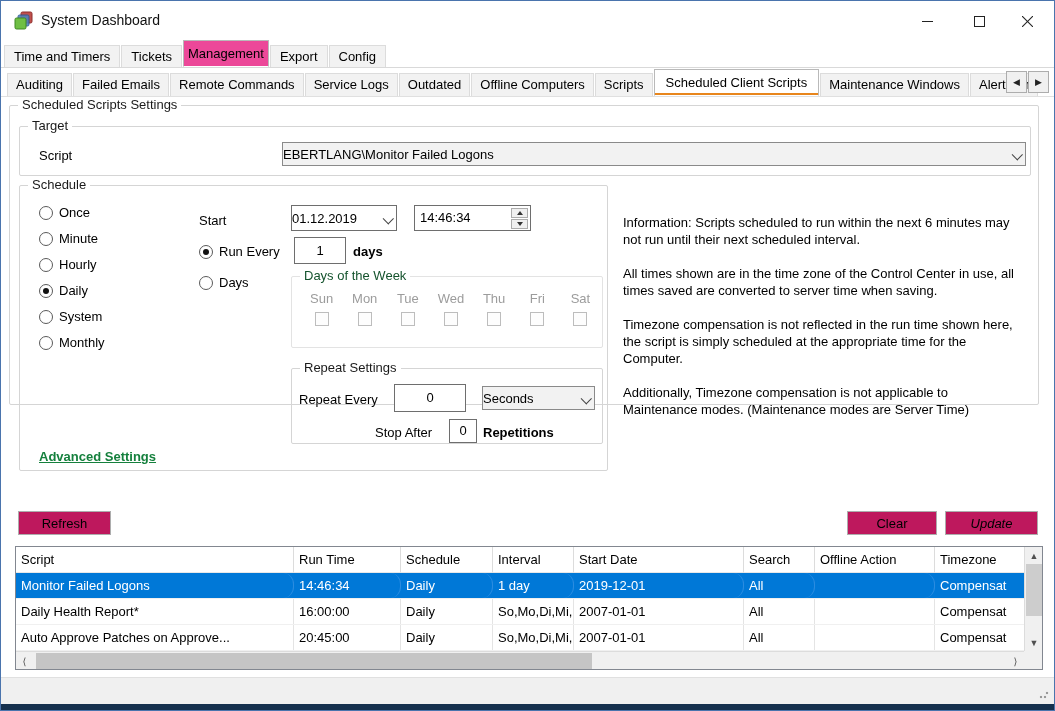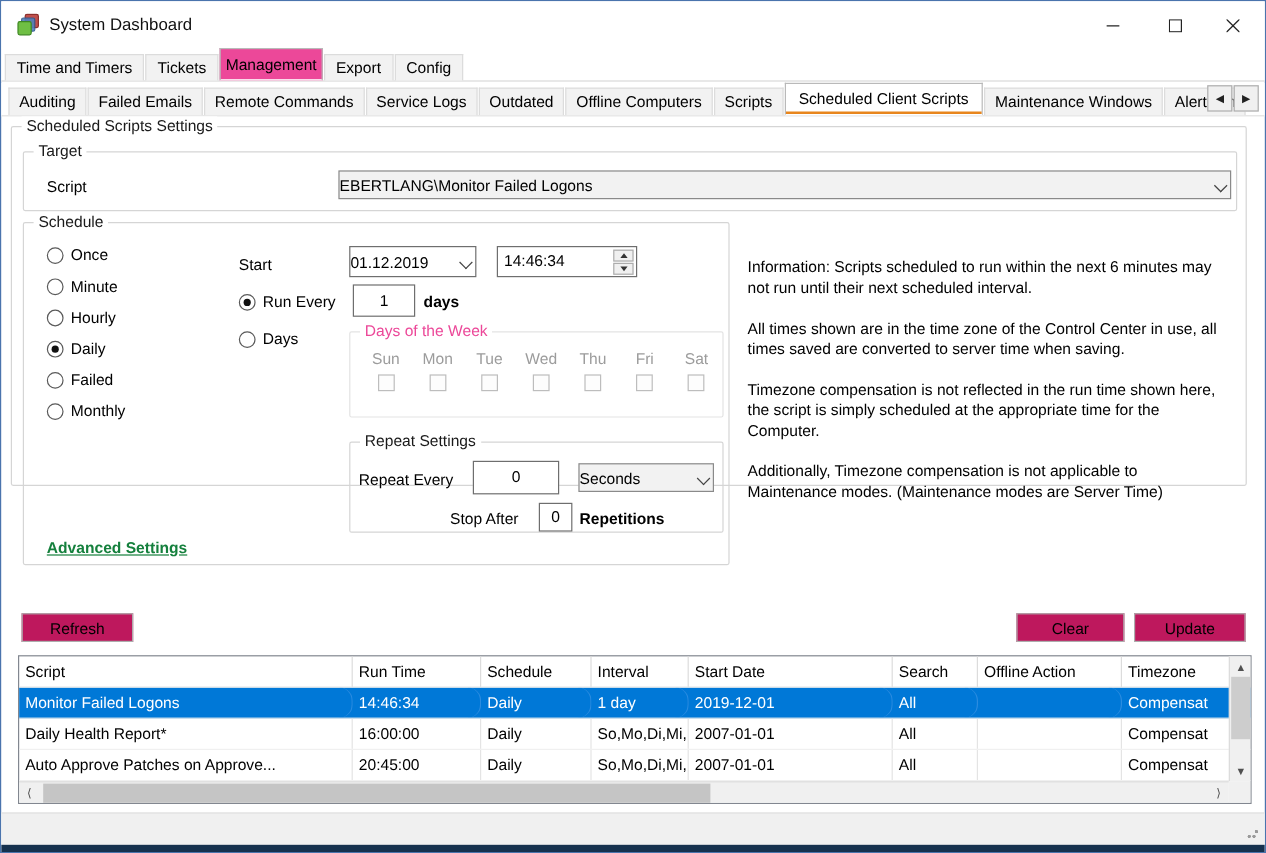--- a/index.html
+++ b/index.html
@@ -22,21 +22,21 @@
   .tabs2{ position:absolute; left:0; top:68px; width:100%; height:28px; background:#ffffff; border-bottom:1px solid #e0e0e0; display:flex; align-items:flex-end; padding-left:6px; }
   .tab2{ height:23px; line-height:22px; padding:0 8px; font-size:13px; background:#f2f2f2; border:1px solid #dcdcdc; border-bottom:none; margin-right:1px; white-space:nowrap; overflow:hidden; }
   .tab2.sel{ height:27px; line-height:26px; background:#ffffff; border:1px solid #b9b9b9; border-bottom:1px solid #ffffff; position:relative; z-index:2; padding:0 11px; }
   .tab2-last{ max-width:68px; }
   .orange-outline{ position:absolute; left:-4px; top:-3px; right:-4px; bottom:-1px; border:3px solid #e8861d; border-radius:3px; pointer-events:none; z-index:5; }
   .tabscroll{ position:absolute; right:5px; top:70px; display:flex; z-index:6; }
   .tsbtn{ width:21px; height:22px; background:#f0f0f0; border:1px solid #adadad; display:flex; align-items:center; justify-content:center; margin-left:1px; font-size:9px; color:#222; }
   
   .grp{ position:absolute; border:1px solid #d5d5d5; border-radius:2px; background:transparent; }
   .grp-label{ position:absolute; top:-9px; left:8px; background:#ffffff; padding:0 4px; font-size:13px; color:#1a1a1a; white-space:nowrap; }
-  .grp-label.dis{ color:#ec4899; }
+  .grp-label.dis{ color:#14532d; }
   .grp.dis{ border-color:#e3e3e3; }
   .lbl{ position:absolute; font-size:13px; color:#000; white-space:nowrap; }
   
   .combo{ position:absolute; background:#f2f2f2; border:1px solid #8a8a8a; font-size:13px; display:flex; align-items:center; padding-left:0; }
   .combo .chev{ position:absolute; right:7px; top:50%; transform:translateY(-58%); width:8px; height:8px; border-right:1.6px solid #444; border-bottom:1.6px solid #444; rotate:45deg; }
   .tbox{ position:absolute; background:#ffffff; border:1px solid #6e6e6e; font-size:13px; font-family:"Liberation Sans",sans-serif; padding:0 5px; color:#000; }
   .tbox.center{ text-align:center; }
   .spin{ position:absolute; right:2px; top:2px; width:17px; display:flex; flex-direction:column; }
   .spinbtn{ height:10px; background:#f0f0f0; border:1px solid #acacac; display:flex; align-items:center; justify-content:center; margin-bottom:1px; }
   .tri-up{ width:0; height:0; border-left:3px solid transparent; border-right:3px solid transparent; border-bottom:4px solid #333; }
@@ -164,21 +164,21 @@
   <div class="radio-row" style="left:38px; top:256px;">
       <span class="radio"></span>
       <span>Hourly</span>
     </div>
   <div class="radio-row" style="left:38px; top:282px;">
       <span class="radio sel"></span>
       <span>Daily</span>
     </div>
   <div class="radio-row" style="left:38px; top:308px;">
       <span class="radio"></span>
-      <span>Failed</span>
+      <span>System</span>
     </div>
   <div class="radio-row" style="left:38px; top:334px;">
       <span class="radio"></span>
       <span>Monthly</span>
     </div>
 
   <span class="lbl" style="left:198px; top:212px;">Start</span>
   <div class="combo" style="left:290px; top:204px; width:106px; height:26px; background:#ffffff; border-color:#6e6e6e;">
     <span>01.12.2019</span>
     <span class="chev"></span>
@@ -257,21 +257,21 @@
     <p>Information: Scripts scheduled to run within the next 6 minutes may not run until their next scheduled interval.</p>
     <p>All times shown are in the time zone of the Control Center in use, all times saved are converted to server time when saving.</p>
     <p>Timezone compensation is not reflected in the run time shown here, the script is simply scheduled at the appropriate time for the Computer.</p>
     <p>Additionally, Timezone compensation is not applicable to Maintenance modes. (Maintenance modes are Server Time)</p>
   </div>
 
   <span class="link" style="left:38px; top:448px;">Advanced Settings</span>
 
   <div class="btn" style="left:17px; top:510px; width:93px; height:24px;">Refresh</div>
   <div class="btn" style="left:846px; top:510px; width:90px; height:24px;">Clear</div>
-  <div class="btn" style="left:944px; top:510px; width:93px; height:24px;">Update</div>
+  <div class="btn" style="left:944px; top:510px; width:93px; height:24px;font-style:italic;">Update</div>
 
   <div class="table">
     <div class="trow thead">
       <div class="tcell c0">Script</div>
       <div class="tcell c1">Run Time</div>
       <div class="tcell c2">Schedule</div>
       <div class="tcell c3">Interval</div>
       <div class="tcell c4">Start Date</div>
       <div class="tcell c5">Search</div>
       <div class="tcell c6">Offline Action</div>

